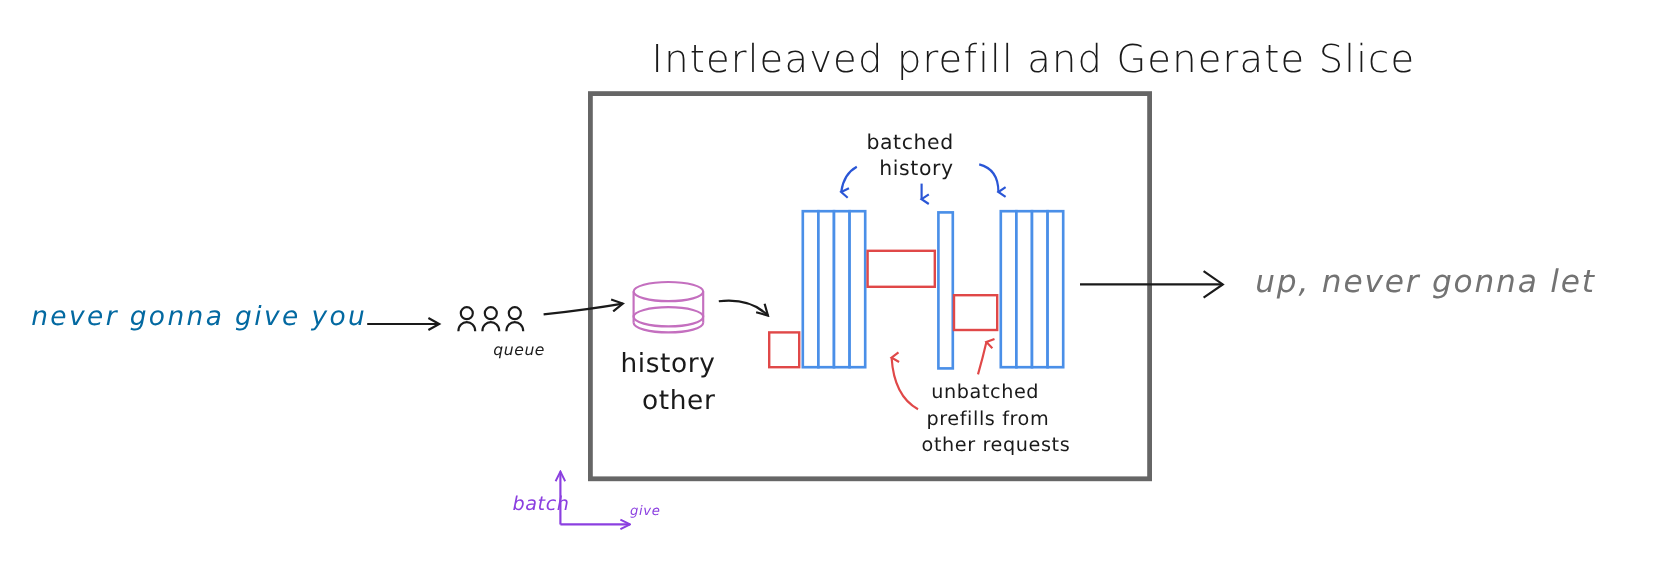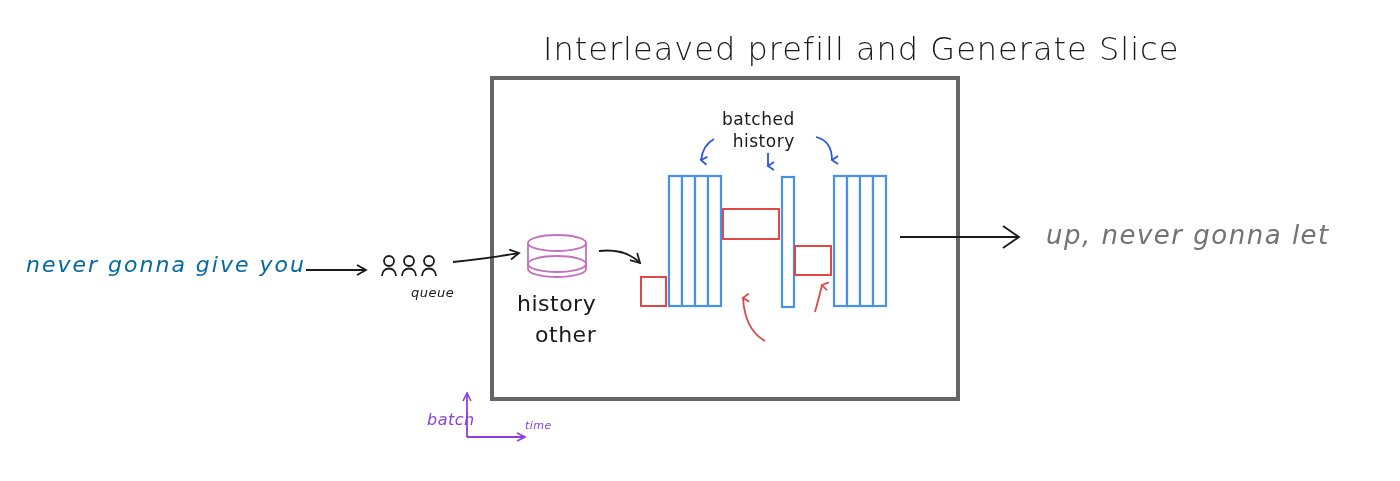--- a/index.html
+++ b/index.html
@@ -111,16 +111,19 @@
 <div class="lbl" id="queue-label">queue</div>
 <div class="lbl" id="cache-label">
   <div>history</div>
   <div>other</div>
 </div>
 <div class="lbl" id="batched-label">
   <div>batched</div>
   <div>history</div>
 </div>
 <div class="lbl" id="unbatched-label">
+  <div style="padding-left:8px">unbatched</div>
+  <div style="padding-left:4px">prefills from</div>
+  <div>other requests</div>
 </div>
 <div class="lbl" id="output-text">up, never gonna let</div>
 <div class="lbl" id="axis-batch">batch</div>
-<div class="lbl" id="axis-time">time</div>
+<div class="lbl" id="axis-time">give</div>
 
 </body></html>

